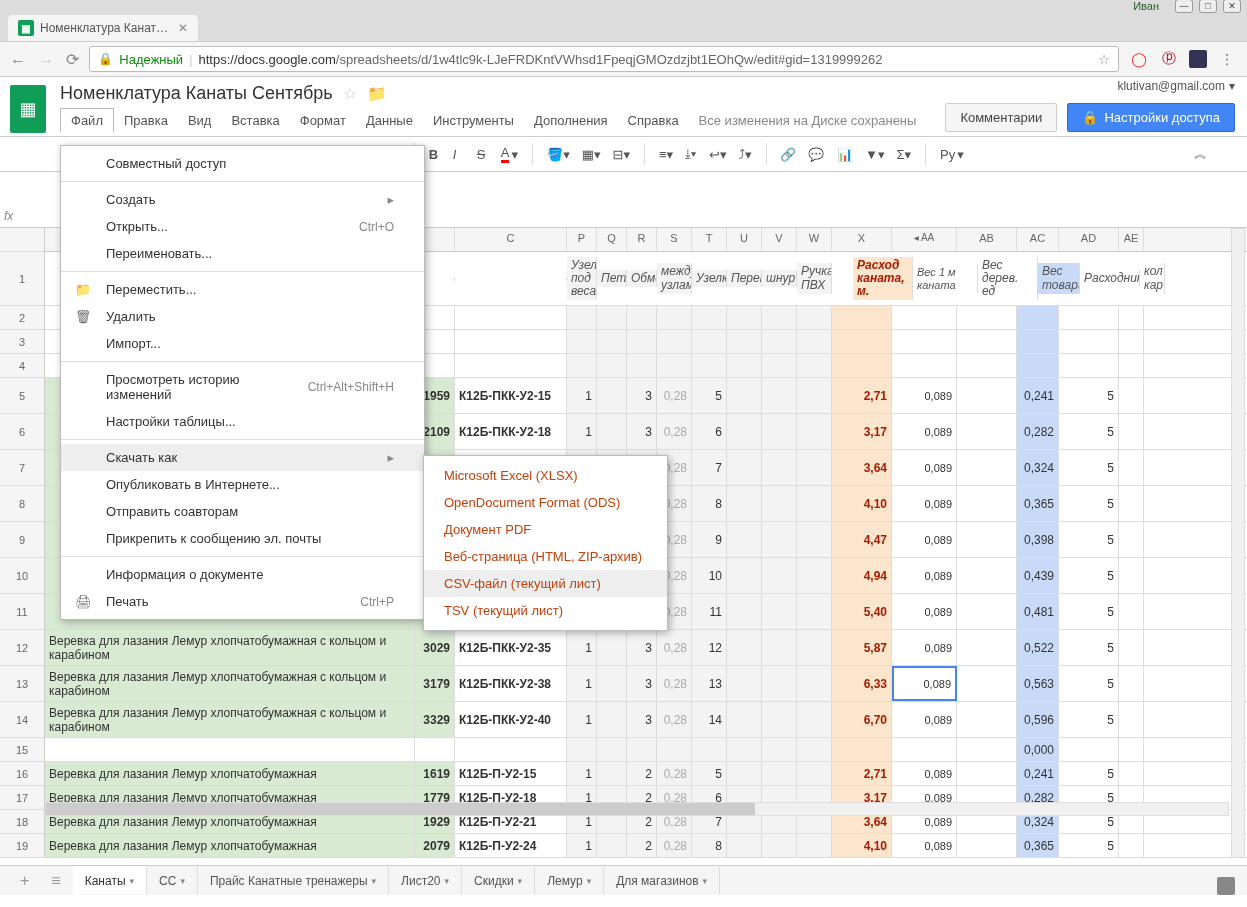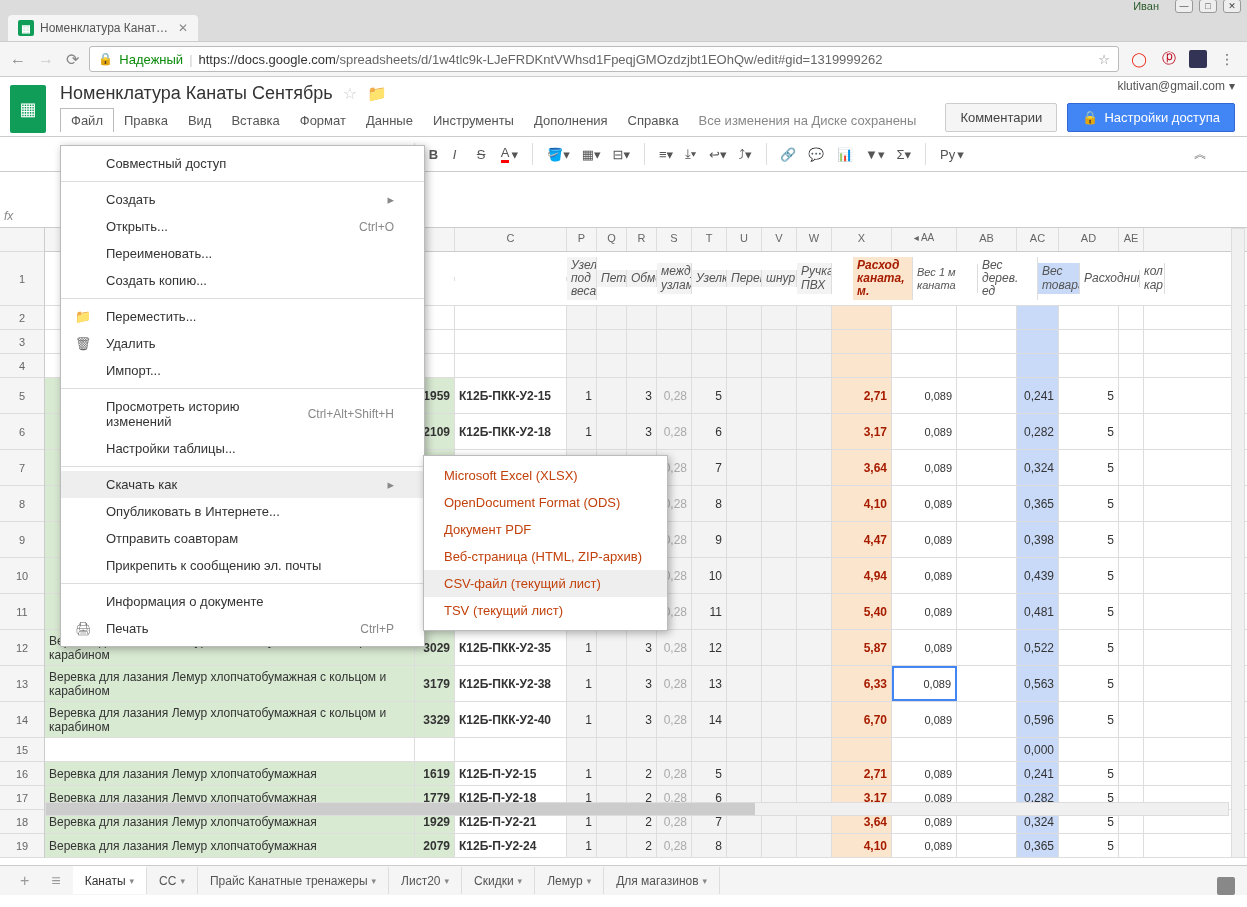--- a/index.html
+++ b/index.html
@@ -619,23 +619,20 @@
       <span>Создать</span>
       <span class="ctx-arrow">▸</span>
     </div>
   <div class="ctx-item">
       <span>Открыть...</span>
       <span class="ctx-shortcut">Ctrl+O</span>
     </div>
   <div class="ctx-item">
       <span>Переименовать...</span>
     </div>
-  <div class="ctx-item">
-      <span>Создать копию...</span>
-    </div>
   <div class="ctx-sep"></div>
   <div class="ctx-item">
       <span class="ctx-icon">📁</span>
       <span>Переместить...</span>
     </div>
   <div class="ctx-item">
       <span class="ctx-icon">🗑</span>
       <span>Удалить</span>
     </div>
   <div class="ctx-item">

